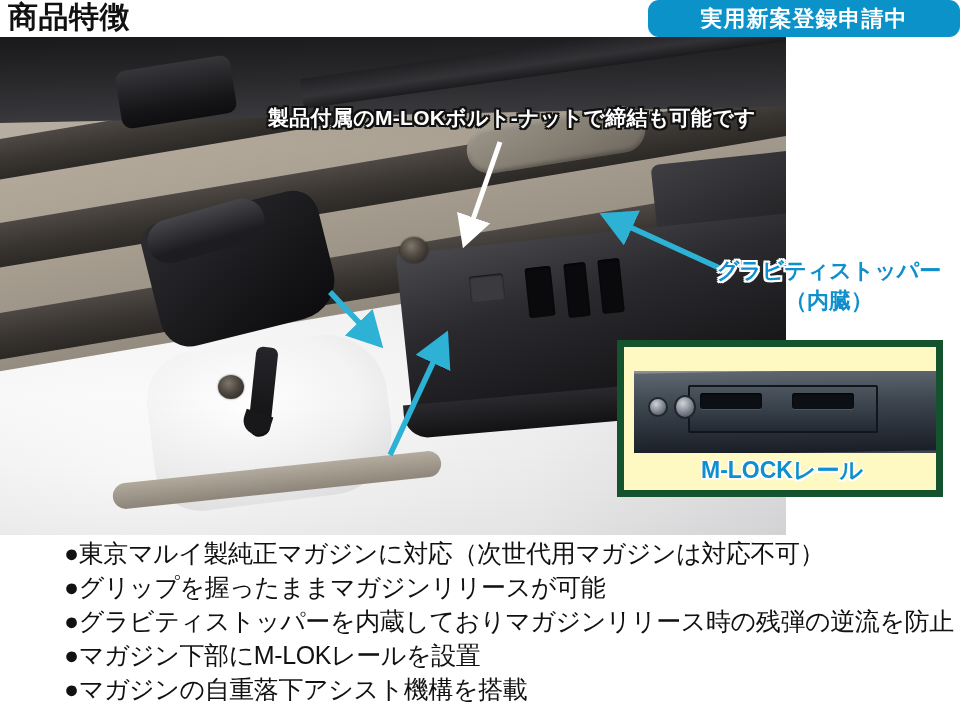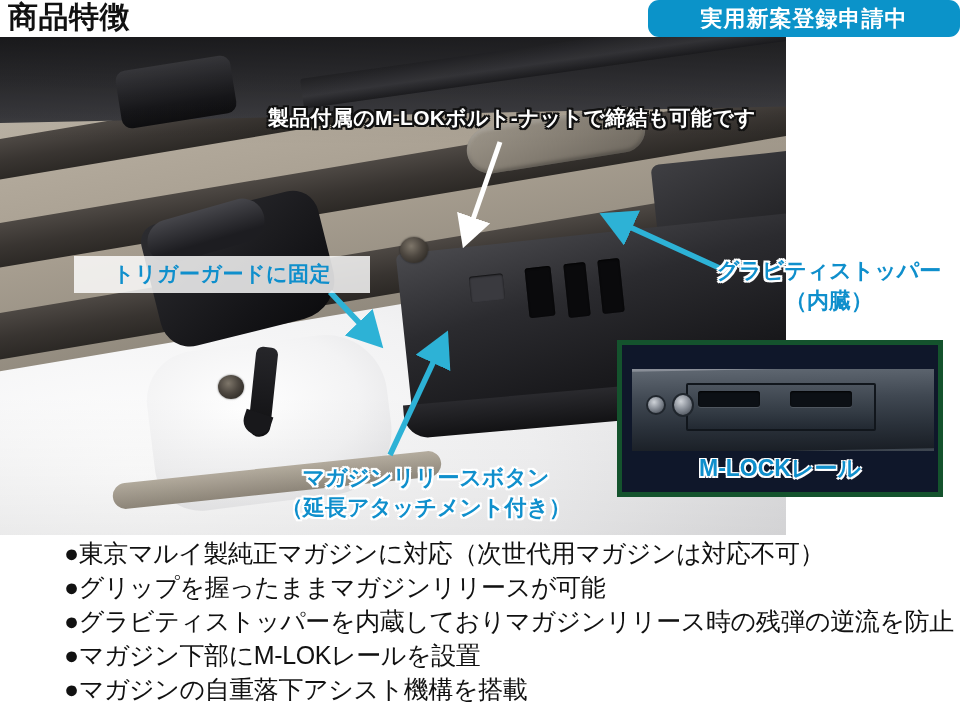--- a/index.html
+++ b/index.html
@@ -166,21 +166,21 @@
     text-align:center;line-height:30px;white-space:pre-line;
     text-shadow:
       -2px -2px 0 #fff,2px -2px 0 #fff,-2px 2px 0 #fff,2px 2px 0 #fff,
       0 -2px 0 #fff,0 2px 0 #fff,-2px 0 0 #fff,2px 0 0 #fff;
   }
   .arrows{position:absolute;left:0;top:0;width:960px;height:720px;z-index:28;pointer-events:none;}
 
   
   .inset{
     position:absolute;left:617px;top:340px;width:326px;height:157px;
-    border:5px solid #14532d;background:#0f172a;box-sizing:border-box;z-index:32;
+    border:7px solid #14532d;background:#fef9c3;box-sizing:border-box;z-index:32;
   }
   .inset-photo{
     position:absolute;left:10px;top:24px;width:302px;height:82px;overflow:hidden;
     background:linear-gradient(180deg,#8b9099 0%,#6b7480 40%,#3d454f 100%);
   }
   .rail-body{
     position:absolute;left:0;top:0;width:302px;height:82px;
     background:linear-gradient(180deg,#5e6670 0%,#404852 35%,#2a313a 70%,#1a1f26 100%);
     transform:skewY(-1deg);
   }
@@ -275,27 +275,24 @@
 
     <line x1="390" y1="455" x2="438" y2="352" stroke="#2db2d6" stroke-width="5.5" marker-end="url(#ctip2)"></line>
 
     <line x1="726" y1="271" x2="621" y2="223" stroke="#2db2d6" stroke-width="5.5" marker-end="url(#ctip)"></line>
 
     <line x1="723" y1="468" x2="748" y2="422" stroke="#2db2d6" stroke-width="5" marker-end="url(#ctip2)"></line>
   </svg>
 
   <div class="label-outline" style="left:252px;top:104px;">製品付属のM-LOKボルト-ナットで締結も可能です</div>
 
-  <div class="label-white-box" style="left:74px;top:256px;width:296px;box-sizing:border-box;text-align:center;">トリガーガードに固定</div>
 
   <div class="label-cyan" style="left:700px;top:256px;width:258px;">グラビティストッパー
 （内臓）</div>
 
-  <div class="label-cyan" style="left:262px;top:463px;width:328px;">マガジンリリースボタン
-（延長アタッチメント付き）</div>
 
   <div class="inset">
     <div class="inset-photo">
       <div class="rail-body"></div>
       <div class="rail-plate"></div>
       <div class="rail-slot rs1"></div>
       <div class="rail-slot rs2"></div>
       <div class="rail-boss rb1"></div>
       <div class="rail-boss rb2"></div>
     </div>

